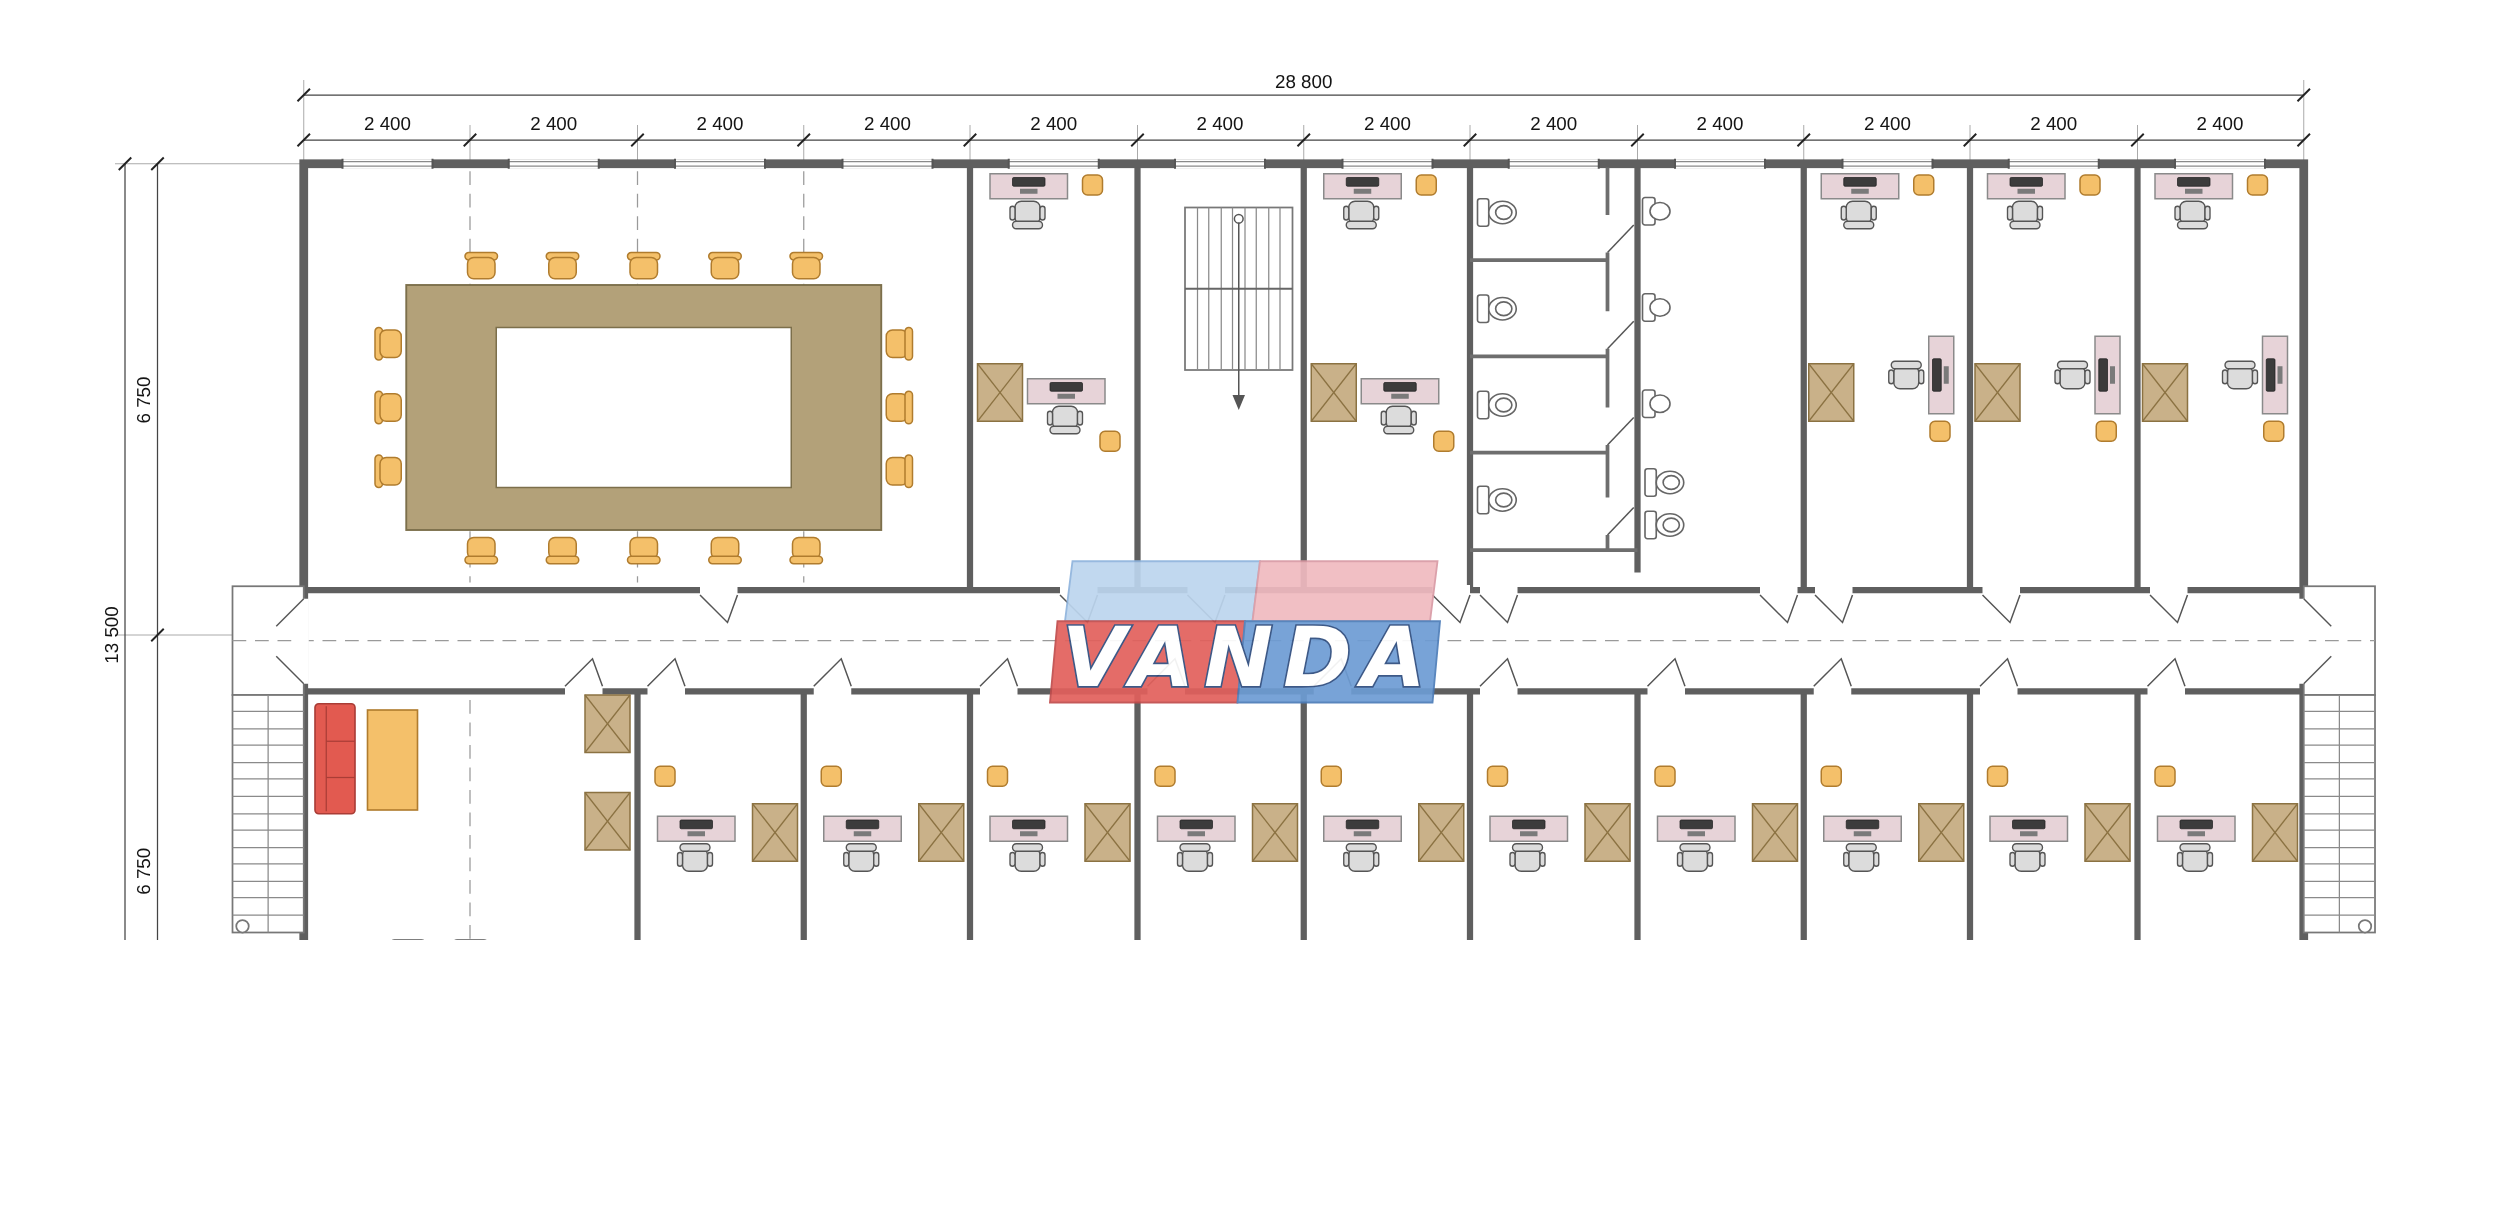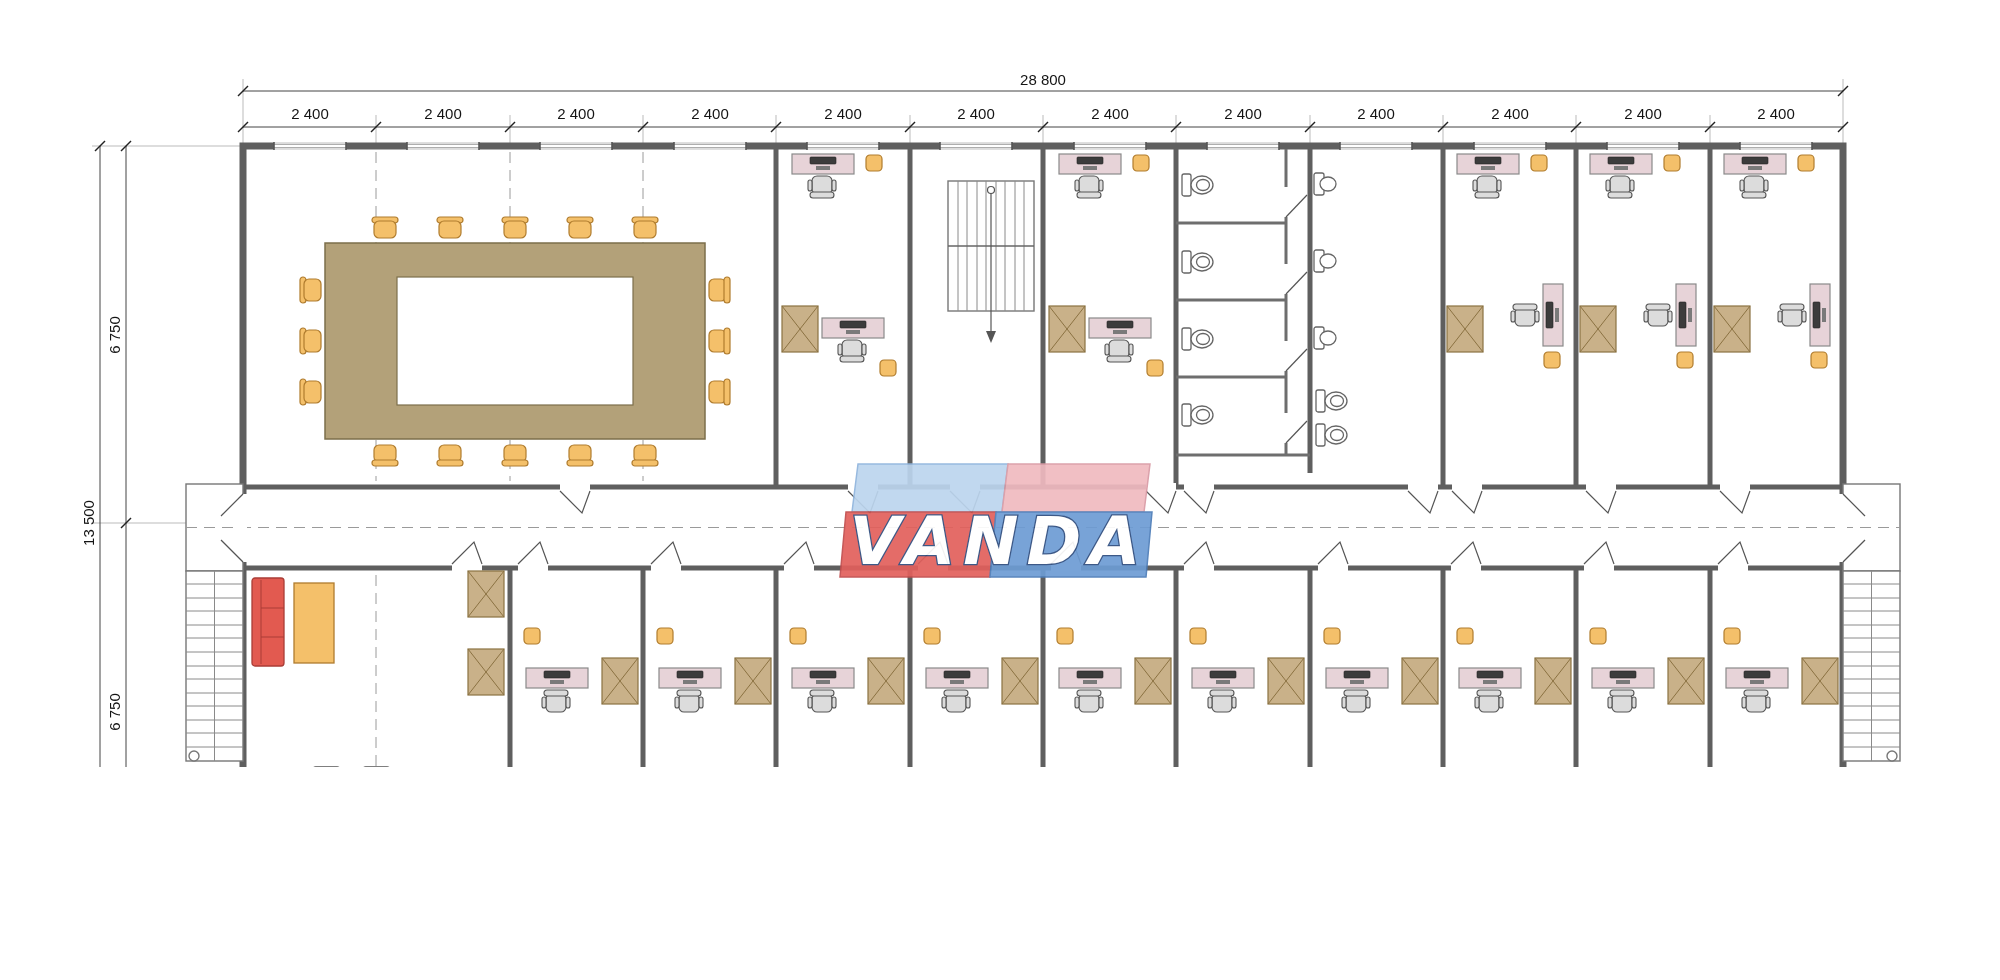--- a/index.html
+++ b/index.html
@@ -1,16 +1,16 @@
 <!DOCTYPE html>
 <html style="--wall: #5f5f5f; --desk_pink: #e7d3d8; --cabinet_tan: #c9b189; --table_tan: #b3a179; --chair_orange: #f4c06a; --sofa_red: #e25a50; --chair_green: #7cc465; --chair_gray: #dcdcdc; --logo_blue: #6d9cd4; --logo_light_blue: #bcd5ee; --logo_red: #e2605c; --logo_light_red: #f0bac0; --logo_text_outline: #2d4b7d;"><head>
 <meta charset="utf-8">
 <style>
   html,body{margin:0;padding:0;background:#fff;}
-  .page{width:2000px;height:752px;position:relative;background:#b91c1c;overflow:hidden;margin-top:15px;}
+  .page{width:2000px;height:752px;position:relative;background:#b91c1c;overflow:hidden;}
   svg{display:block;}
   .wall7{stroke:var(--wall,#5f5f5f);stroke-width:7;fill:none;}
   .wall5{stroke:var(--wall,#5f5f5f);stroke-width:5;fill:none;}
   .wall3{stroke:#6e6e6e;stroke-width:3;fill:none;}
   .thin{stroke:#777;stroke-width:1.4;fill:#fff;}
   .tread{stroke:#8a8a8a;stroke-width:1;}
   .dim-line{stroke:#444;stroke-width:1;fill:none;}
   .dim-tick{stroke:#222;stroke-width:1.5;}
   .ext-line{stroke:#aaa;stroke-width:0.8;}
   .dim-text{font-family:"Liberation Sans",sans-serif;font-size:15px;fill:#141414;}

